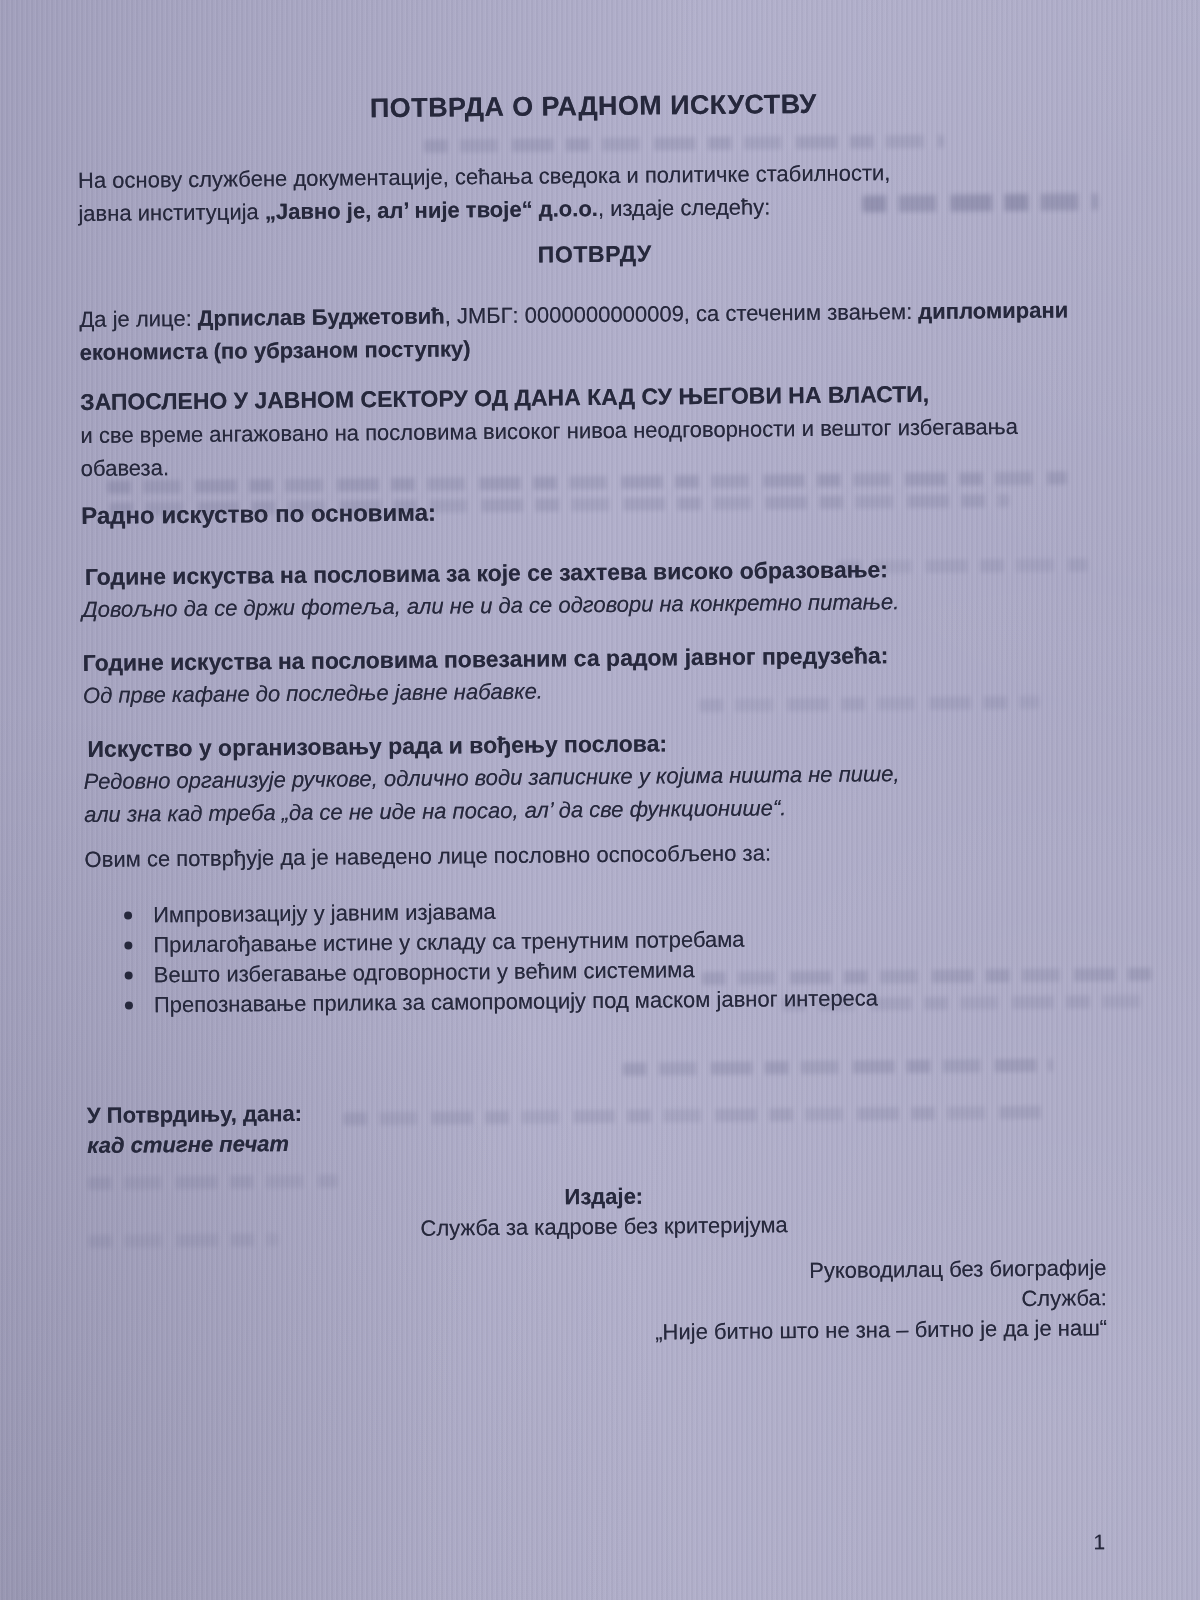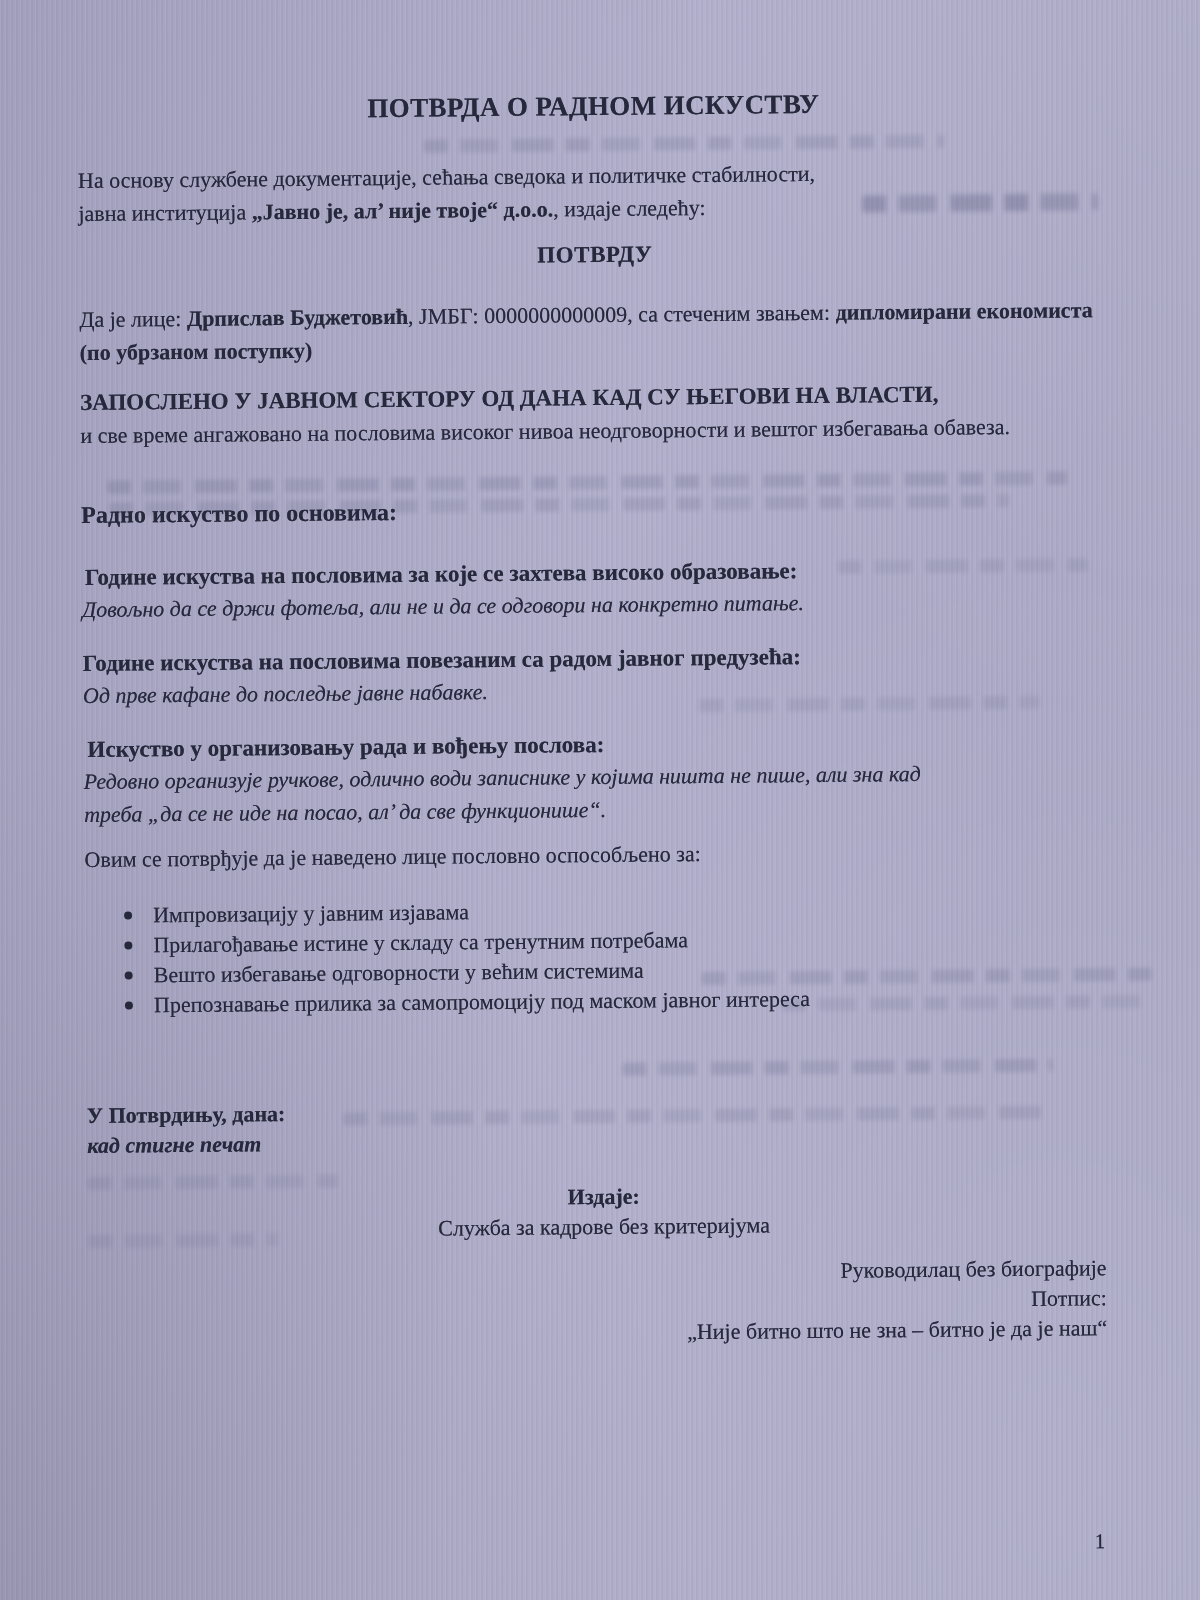--- a/index.html
+++ b/index.html
@@ -1,19 +1,19 @@
 <!DOCTYPE html>
 <html><head>
 <meta charset="utf-8">
 <style>
   html,body{margin:0;padding:0;}
   body{width:1200px;height:1600px;overflow:hidden;background:#9a98b5;}
   #page{
     position:relative;width:1200px;height:1600px;
-    font-family:Liberation Serif, serif;
+    font-family:Liberation Sans, sans-serif;
     color:#26283c;
     background-color:#aeacc9;
     background-image:
       repeating-linear-gradient(90deg, rgba(255,255,255,0.045) 0 1px, rgba(20,20,40,0.035) 1px 3px, rgba(255,255,255,0.0) 3px 5px),
       linear-gradient(100deg, rgba(10,10,30,0.07), rgba(255,255,255,0.05) 48%, rgba(10,10,30,0.02) 80%),
       radial-gradient(ellipse at 88% 92%, rgba(255,255,255,0.10), rgba(255,255,255,0) 45%),
       radial-gradient(ellipse at 2% 100%, rgba(10,10,30,0.10), rgba(10,10,30,0) 40%),
       radial-gradient(ellipse at 100% 0%, rgba(255,255,255,0.07), rgba(255,255,255,0) 35%);
   }
   #content{position:absolute;inset:0;transform:rotate(-0.55deg);transform-origin:50% 50%;}
@@ -97,20 +97,20 @@
     </ul>
 
     <div class="blk b" style="top:1094px;left:84px;">У Потврдињу, дана:</div>
     <div class="blk b i" style="top:1124px;left:84px;">кад стигне печат</div>
 
     <div class="blk center b" style="top:1180px;">Издаје:</div>
     <div class="blk center" style="top:1210px;">Служба за кадрове без критеријума</div>
 
     <div class="blk right" style="top:1258px;right:98px;width:700px;line-height:30px;">
       <span>Руководилац без биографије</span><br>
-      <span>Потпис:</span><br>
+      <span>Служба:</span><br>
       <span>„Није битно што не зна – битно је да је наш“</span>
     </div>
 
     <div class="blk pagenum" style="top:1530px;right:102px;">1</div>
 
   </div>
 </div>
 
 </body></html>

